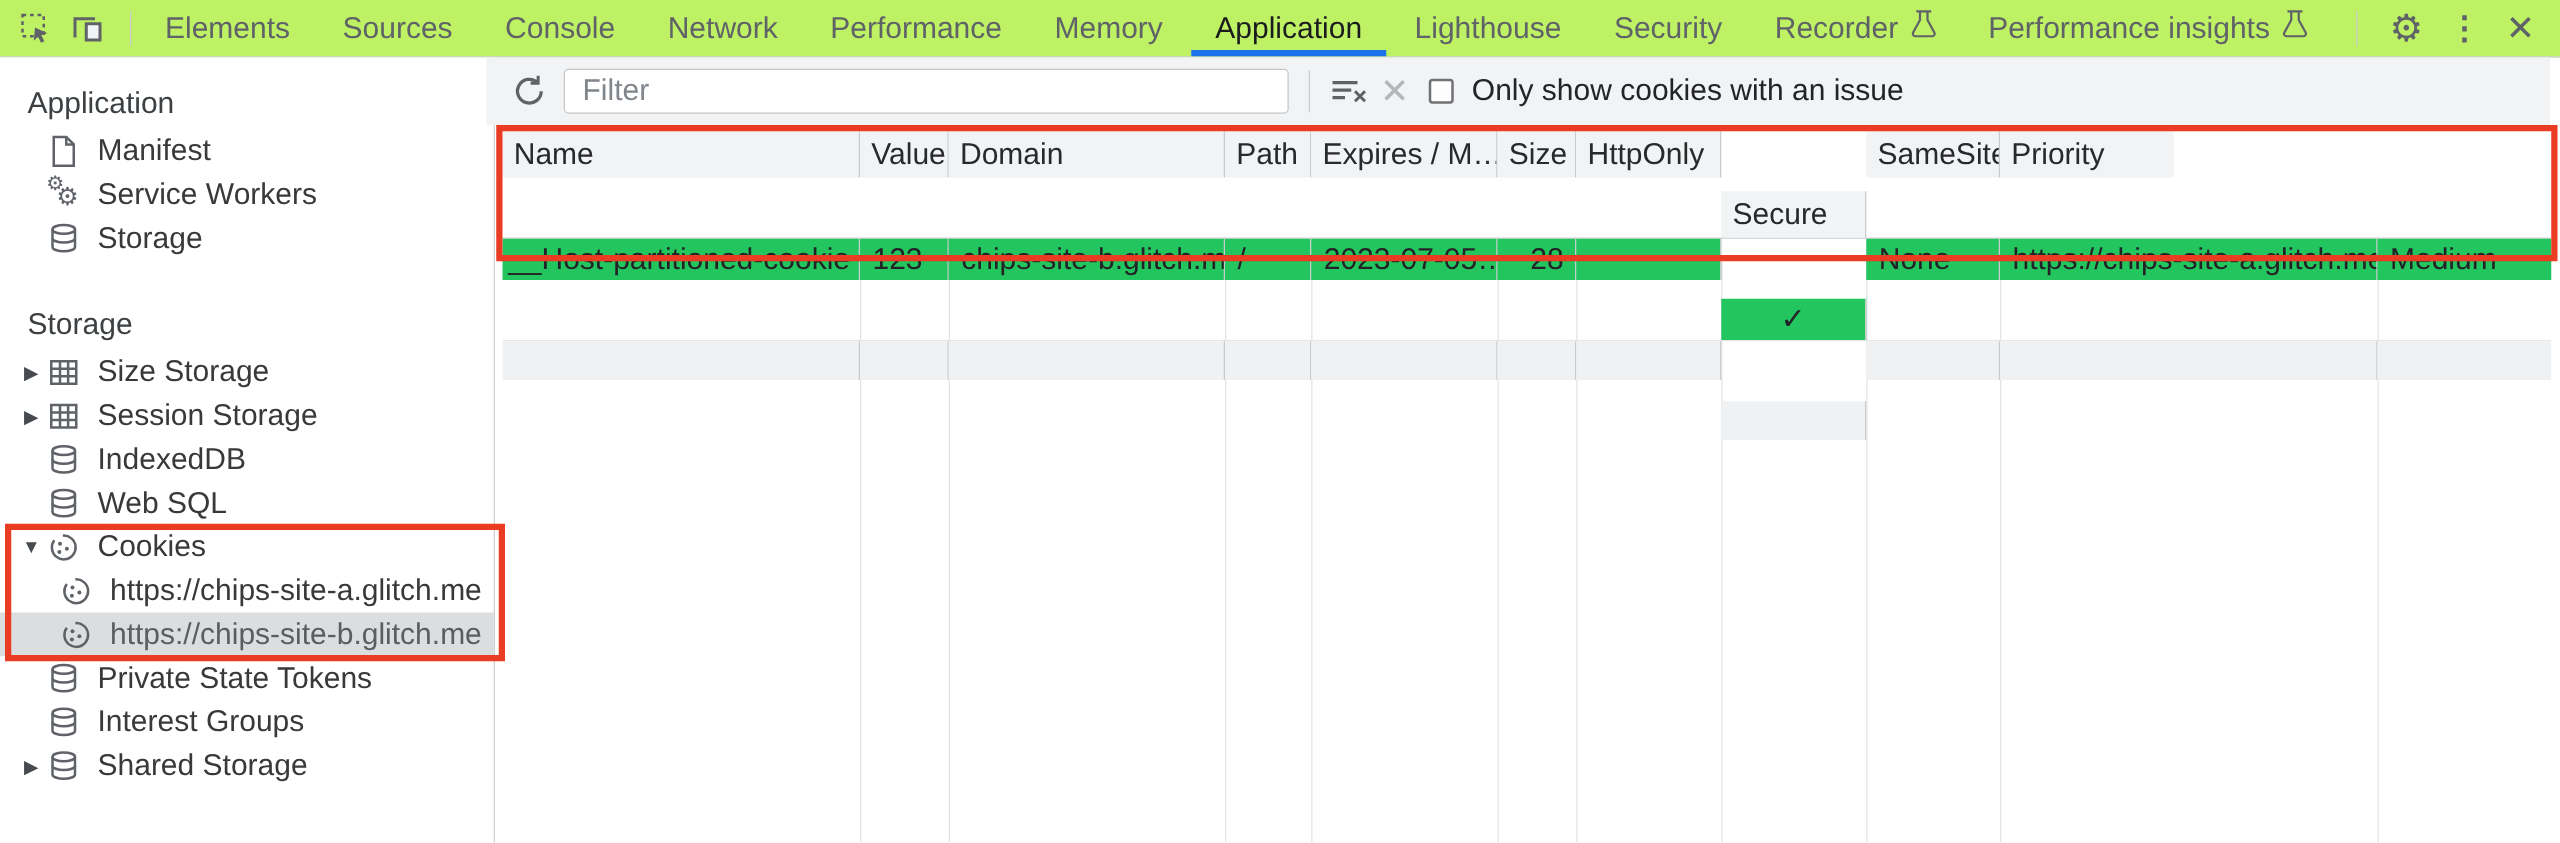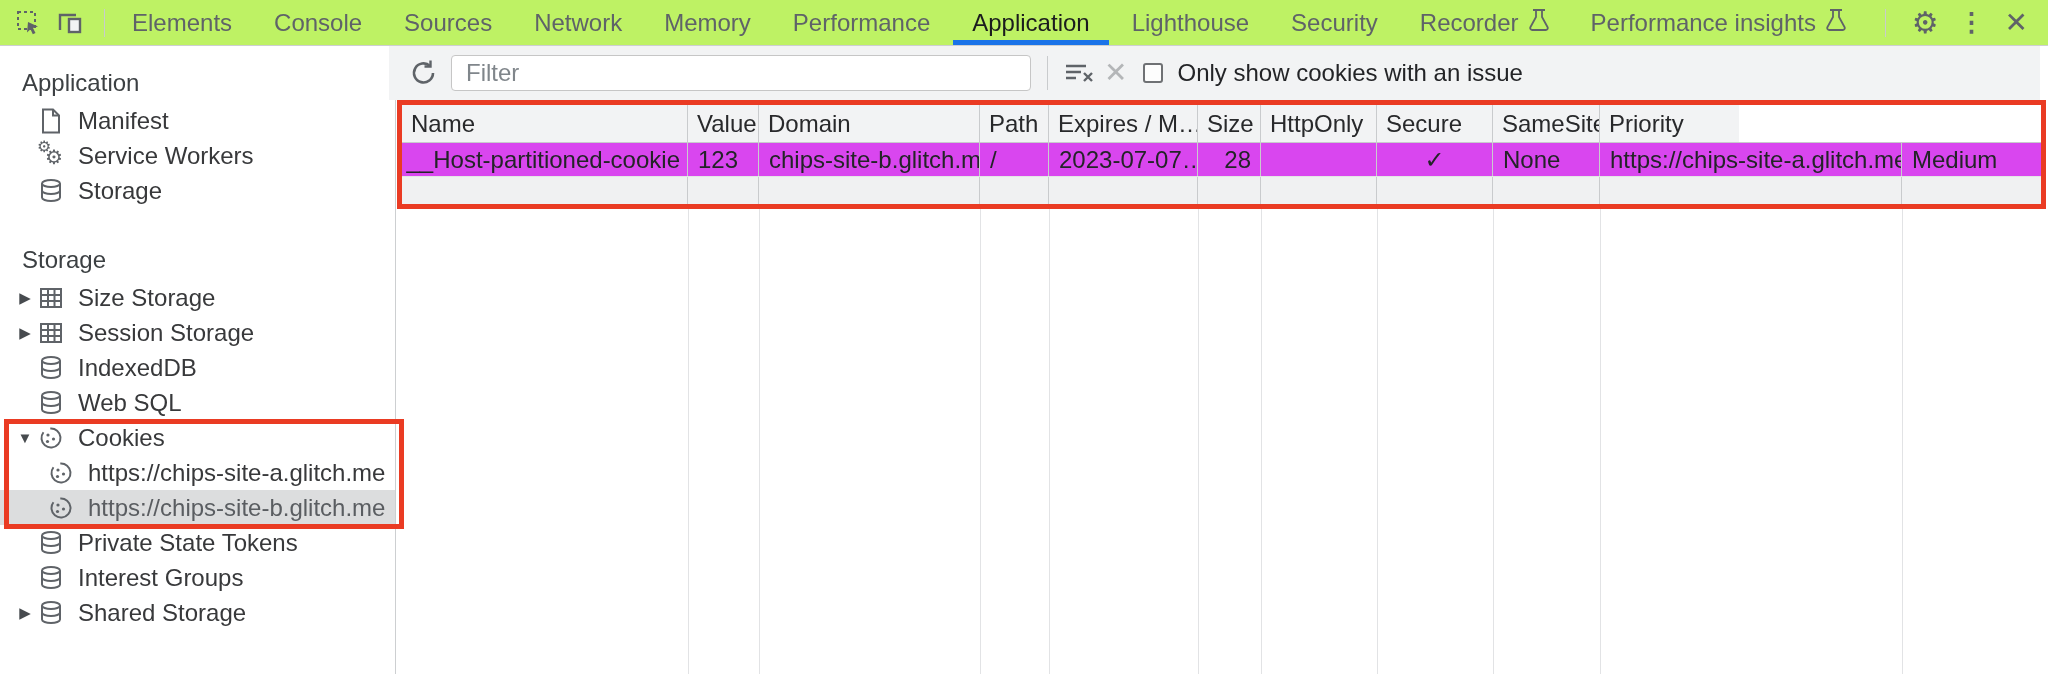--- a/index.html
+++ b/index.html
@@ -55,24 +55,24 @@
   .issue-check { width:20px; height:20px; border:2px solid #6f7174; border-radius:3px;
     background:#fdfdfd; flex:0 0 20px; }
   .issue-label { margin-left:14px; color:#232427; }
 
   
   .table-wrap { position:absolute; left:402px; top:105px; width:1872px; z-index:2; }
   .trow { display:flex; width:1639px; }
   .trow .cell { border-right:1px solid #c9cbcd; overflow:hidden; white-space:nowrap;
     display:flex; align-items:center; }
   .thead .cell { height:37px; background:#f2f3f4; color:#28292b; padding-left:9px; }
-  .tbody .cell { height:33px; background:#d946ef; color:#232427; padding-left:10px; }
+  .tbody .cell { height:33px; background:#22c55e; color:#232427; padding-left:10px; }
   .tempty .cell { height:31px; background:#f0f1f2; }
   .c0{width:286px;} .c1{width:71px;} .c2{width:221px;} .c3{width:69px;} .c4{width:149px;}
-  .c5{width:63px;} .c6{width:116px;} .c7{width:116px;} .c8{width:107px;} .c9{width:302px;}
+  .c5{width:63px;} .c6{width:116px;} .c7{width:116px;margin-top:48px;} .c8{width:107px;} .c9{width:302px;}
   .c10{width:139px; border-right:none !important;}
   .tbody .c0 { justify-content:flex-end; padding-right:7px; padding-left:0; }
   .tbody .c5 { justify-content:flex-end; padding-right:9px; padding-left:0; }
   .tbody .c7 { justify-content:center; padding-left:0; }
   .tbody { border-top:1px solid #c9cbcd; border-bottom:1px solid #e4e5e6; }
 
   
   .gridline { position:absolute; top:209px; bottom:0; width:1px; background:#e2e3e5; z-index:1; }
 </style>
 </head>
@@ -91,25 +91,25 @@
       <span class="icon-btn">
         <svg width="28" height="26" viewBox="0 0 28 26" fill="none" stroke="#5f6368" stroke-width="2.4">
           <path d="M4 20 V5 H20"></path>
           <rect x="13" y="9" width="11" height="13" fill="#f2f3f4"></rect>
         </svg>
       </span>
       <span class="vdiv"></span>
     </div>
 
     <div class="tab">Elements</div>
+    <div class="tab">Sources</div>
     <div class="tab">Console</div>
-    <div class="tab">Sources</div>
     <div class="tab">Network</div>
+    <div class="tab">Performance</div>
     <div class="tab">Memory</div>
-    <div class="tab">Performance</div>
     <div class="tab selected">Application</div>
     <div class="tab">Lighthouse</div>
     <div class="tab">Security</div>
     <div class="tab">
       <span>Recorder</span>
       <span class="flask">
         <svg width="20" height="22" viewBox="0 0 20 22" fill="none" stroke="#5f6368" stroke-width="1.8">
           <path d="M4 1 H16 M7 1 V8 L1.5 18 A2 2 0 0 0 3.3 21 H16.7 A2 2 0 0 0 18.5 18 L13 8 V1"></path>
         </svg>
       </span>
@@ -337,21 +337,21 @@
       <div class="cell c6">HttpOnly</div>
       <div class="cell c7">Secure</div>
       <div class="cell c8">SameSite</div>
       <div class="cell c10">Priority</div>
     </div>
     <div class="trow tbody">
       <div class="cell c0">__Host-partitioned-cookie</div>
       <div class="cell c1">123</div>
       <div class="cell c2">chips-site-b.glitch.me</div>
       <div class="cell c3">/</div>
-      <div class="cell c4">2023-07-07…</div>
+      <div class="cell c4">2023-07-05…</div>
       <div class="cell c5">28</div>
       <div class="cell c6"></div>
       <div class="cell c7">✓</div>
       <div class="cell c8">None</div>
       <div class="cell c9">https://chips-site-a.glitch.me</div>
       <div class="cell c10">Medium</div>
     </div>
     <div class="trow tempty">
       <div class="cell c0"></div>
         <div class="cell c1"></div>

